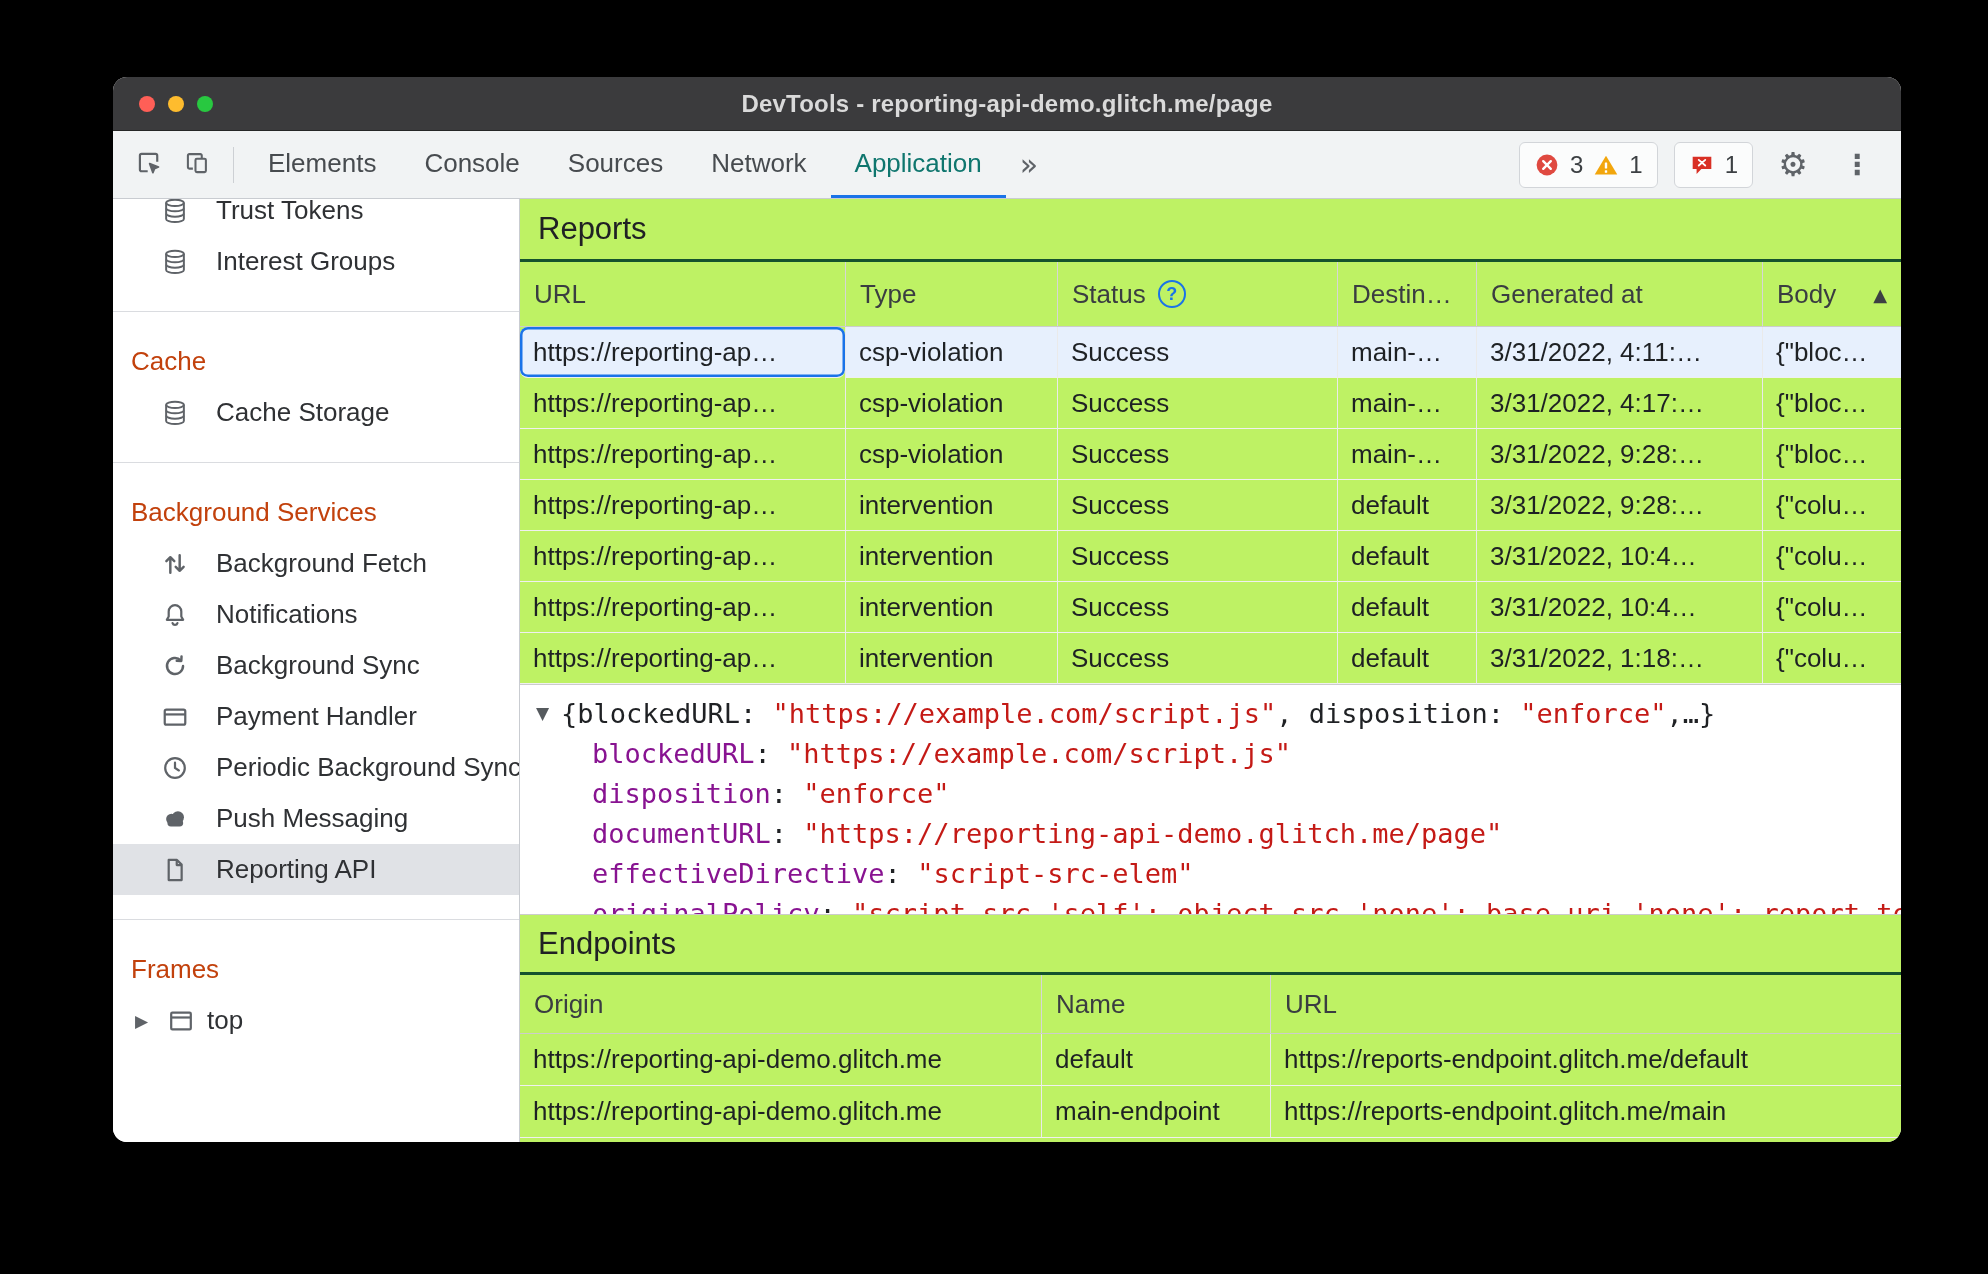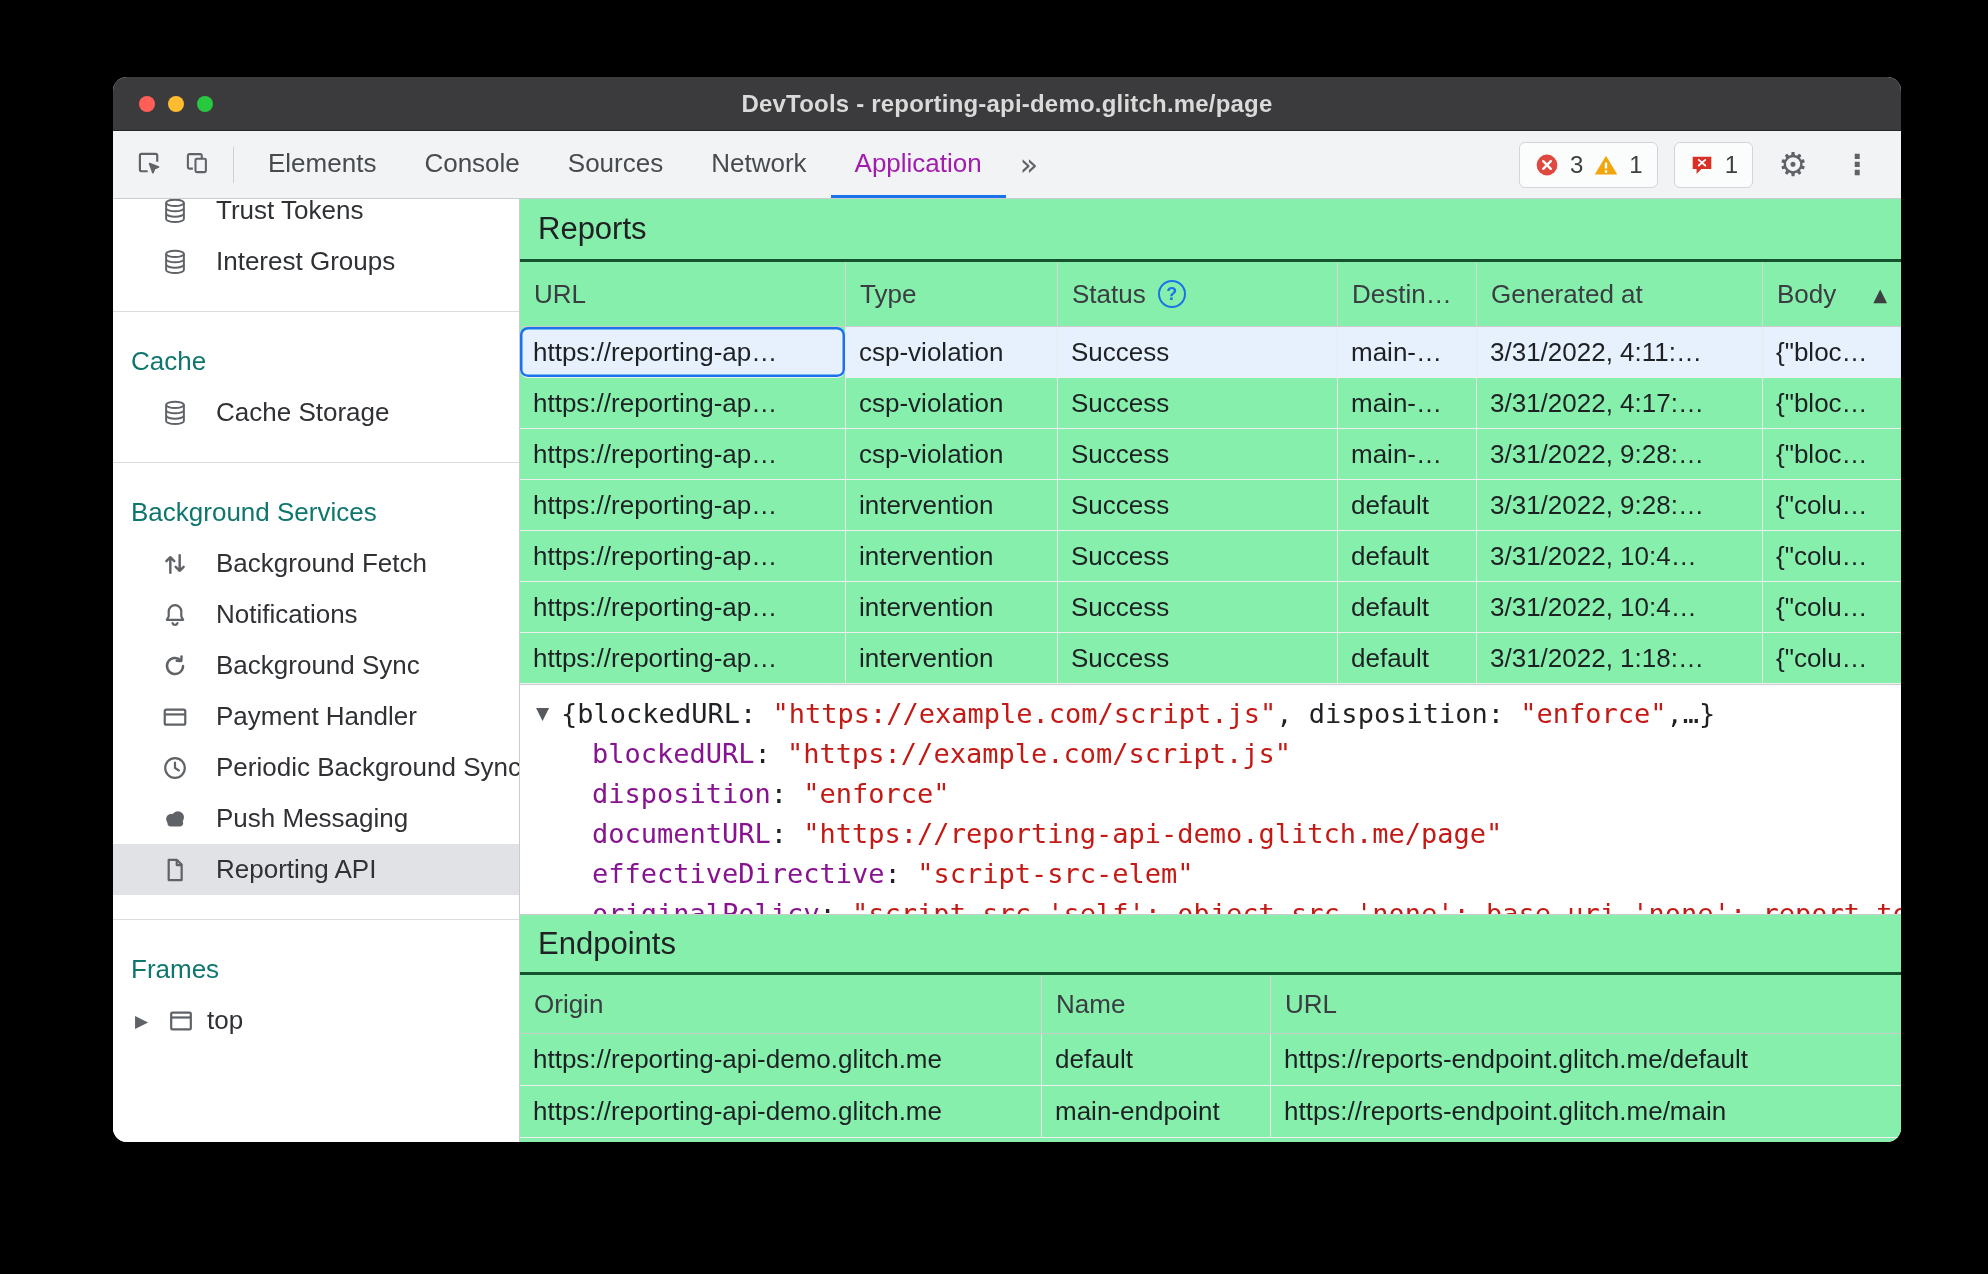--- a/index.html
+++ b/index.html
@@ -32,21 +32,21 @@
     display:flex;align-items:center;padding:0 20px 0 14px;box-sizing:border-box;
   }
   .tbtn{width:48px;height:48px;display:flex;align-items:center;justify-content:center;color:#5f6368;flex:none;}
   .tbtn svg{width:30px;height:30px;}
   .tsep{width:1px;height:36px;background:#cdd0d4;margin:0 10px;flex:none;}
   .tabs{display:flex;height:100%;}
   .tab{
     display:flex;align-items:center;padding:0 24px;font-size:26px;color:#474b4f;
     border-bottom:3px solid transparent;box-sizing:border-box;white-space:nowrap;
   }
-  .tab.selected{color:#a21caf;border-bottom-color:#1a73e8;}
+  .tab.selected{color:#0f766e;border-bottom-color:#1a73e8;}
   .more{font-size:30px;color:#5f6368;padding:0 14px;display:flex;align-items:center;}
   .toolbar-right{margin-left:auto;display:flex;align-items:center;gap:16px;}
   .badge-group{
     display:flex;align-items:center;gap:10px;border:1px solid #d2d5d9;background:#fbfcfc;
     border-radius:6px;height:44px;padding:0 14px;
   }
   .bicon{width:26px;height:26px;display:flex;}
   .bicon svg{width:26px;height:26px;}
   .bcount{font-size:24px;color:#3c4043;}
   .glyph{font-family:"DejaVu Sans",sans-serif;color:#5f6368;line-height:1;}
@@ -55,28 +55,28 @@
   
   .content{display:flex;height:943px;}
   .sidebar{
     width:407px;flex:none;border-right:1px solid #c9ccd1;box-sizing:border-box;
     overflow:hidden;background:#fff;font-size:26px;color:#2f3134;
   }
   .side-row{height:51px;display:flex;align-items:center;padding-left:48px;gap:27px;white-space:nowrap;overflow:hidden;}
   .side-row.clipped{margin-top:-14px;}
   .side-row.selected{background:#e0e2e6;}
   .side-row.frame-row{padding-left:22px;gap:12px;}
-  .side-header{height:51px;display:flex;align-items:center;padding-left:18px;color:#0f766e;}
+  .side-header{height:51px;display:flex;align-items:center;padding-left:18px;color:#c2410c;}
   .side-divider{height:1px;background:#dadce0;margin:24px 0;}
   .sicon{width:28px;height:28px;flex:none;color:#5f6368;display:flex;}
   .sicon svg{width:28px;height:28px;}
   .caret{color:#5f6368;font-size:17px;font-family:"DejaVu Sans",sans-serif;width:20px;flex:none;}
   .slabel{overflow:hidden;white-space:nowrap;}
   
-  .main{flex:1;display:flex;flex-direction:column;overflow:hidden;background:#86efac;}
+  .main{flex:1;display:flex;flex-direction:column;overflow:hidden;background:#bef264;}
   .panel-title{height:60px;flex:none;display:flex;align-items:center;padding-left:18px;font-size:31px;color:#202124;}
   .panel-title.et{height:58px;border-top:1px solid #ccc;box-sizing:border-box;}
   .grid{display:grid;}
   .reports-grid{grid-template-columns:325px 212px 280px 139px 286px 1fr;}
   .endpoints-grid{grid-template-columns:521px 229px 1fr;}
   .ghead{border-top:3px solid #14532d;border-bottom:1px solid #ccc;height:68px;box-sizing:border-box;flex:none;}
   .ghead.ep{height:62px;}
   .hcell{
     display:flex;align-items:center;padding:0 14px;font-size:26px;color:#3a3d41;
     border-left:1px solid #d6d6d6;white-space:nowrap;overflow:hidden;box-sizing:border-box;

